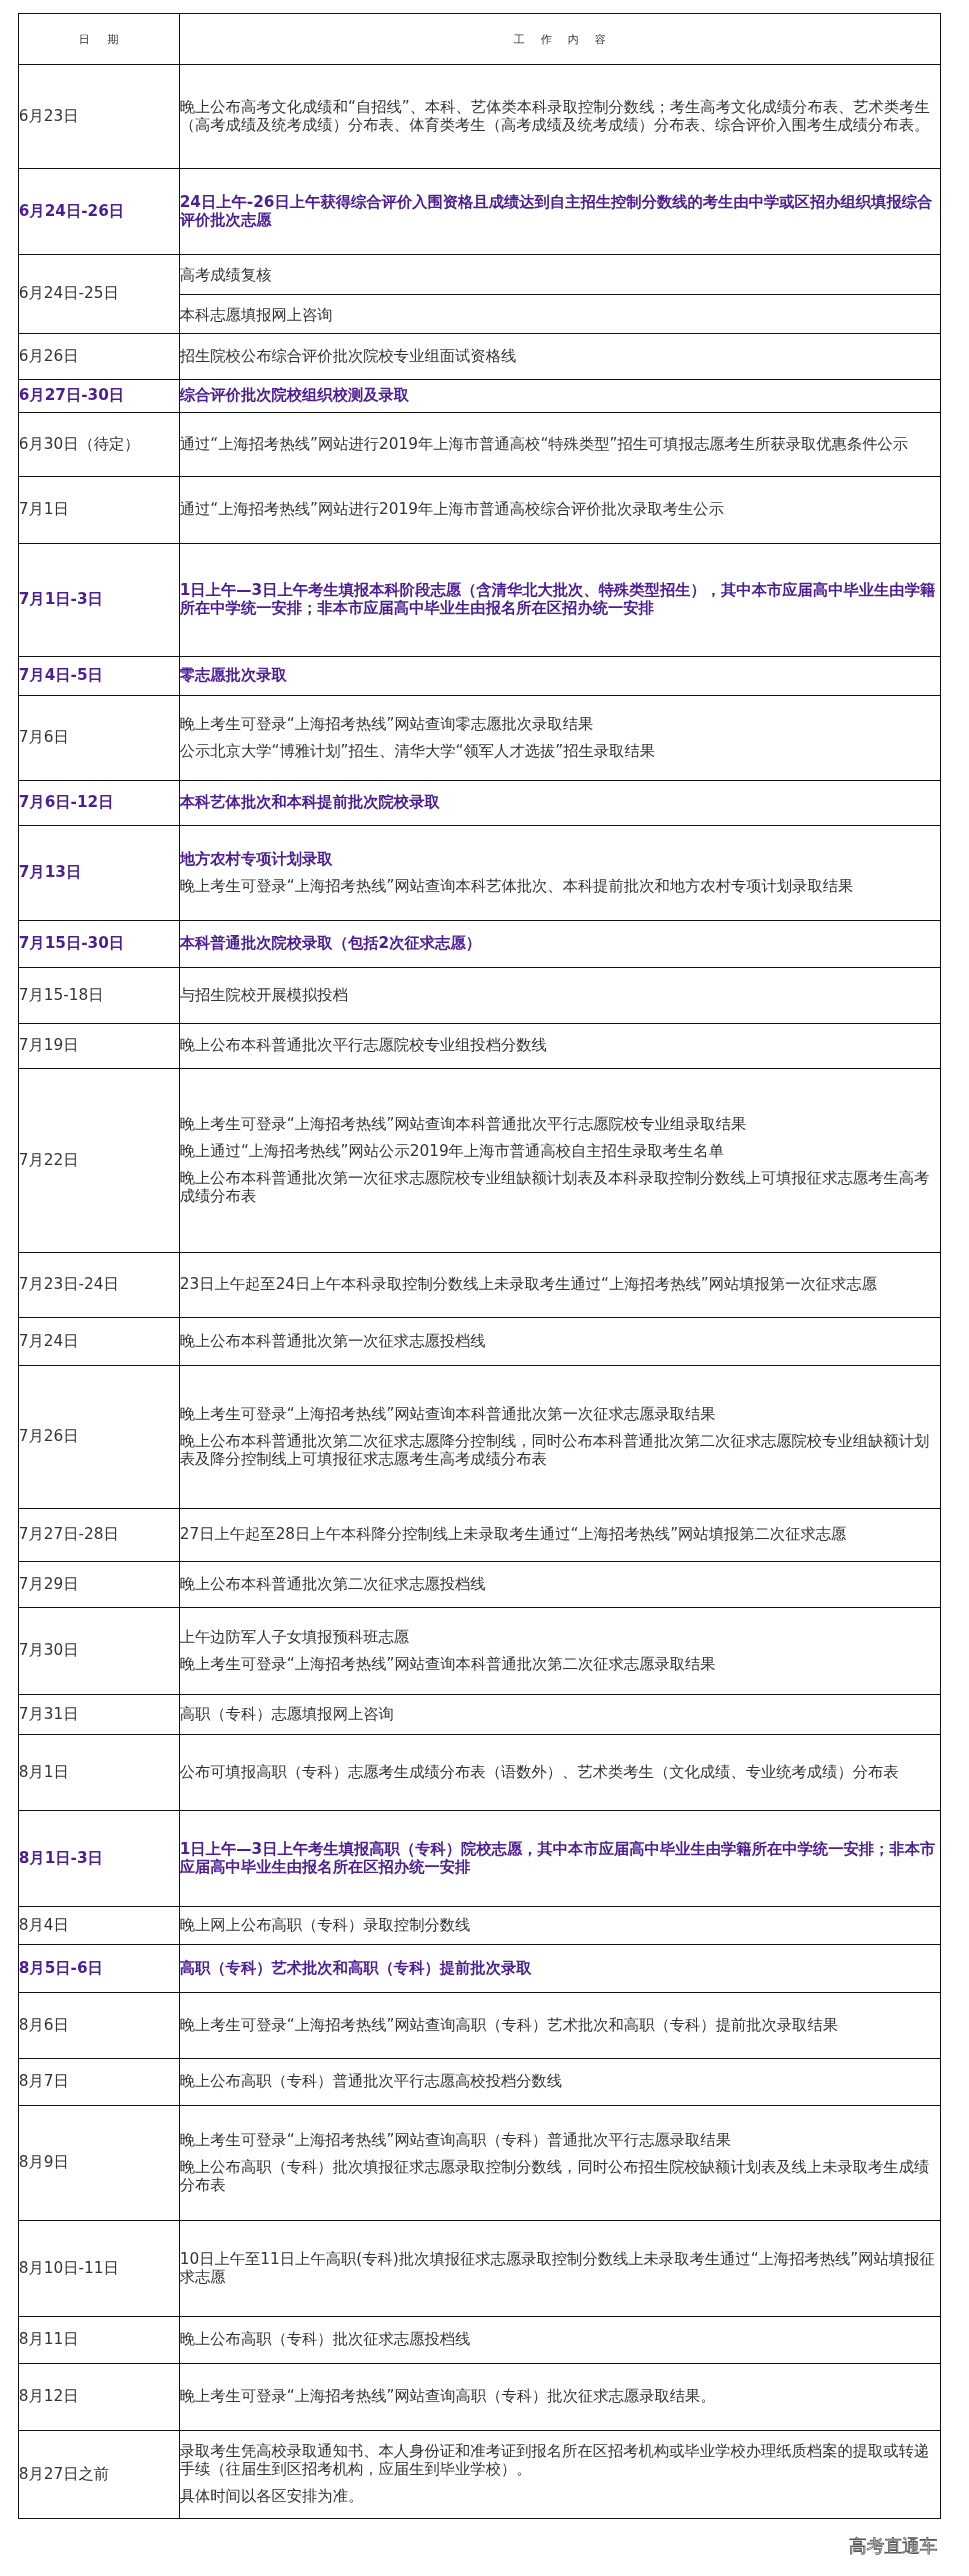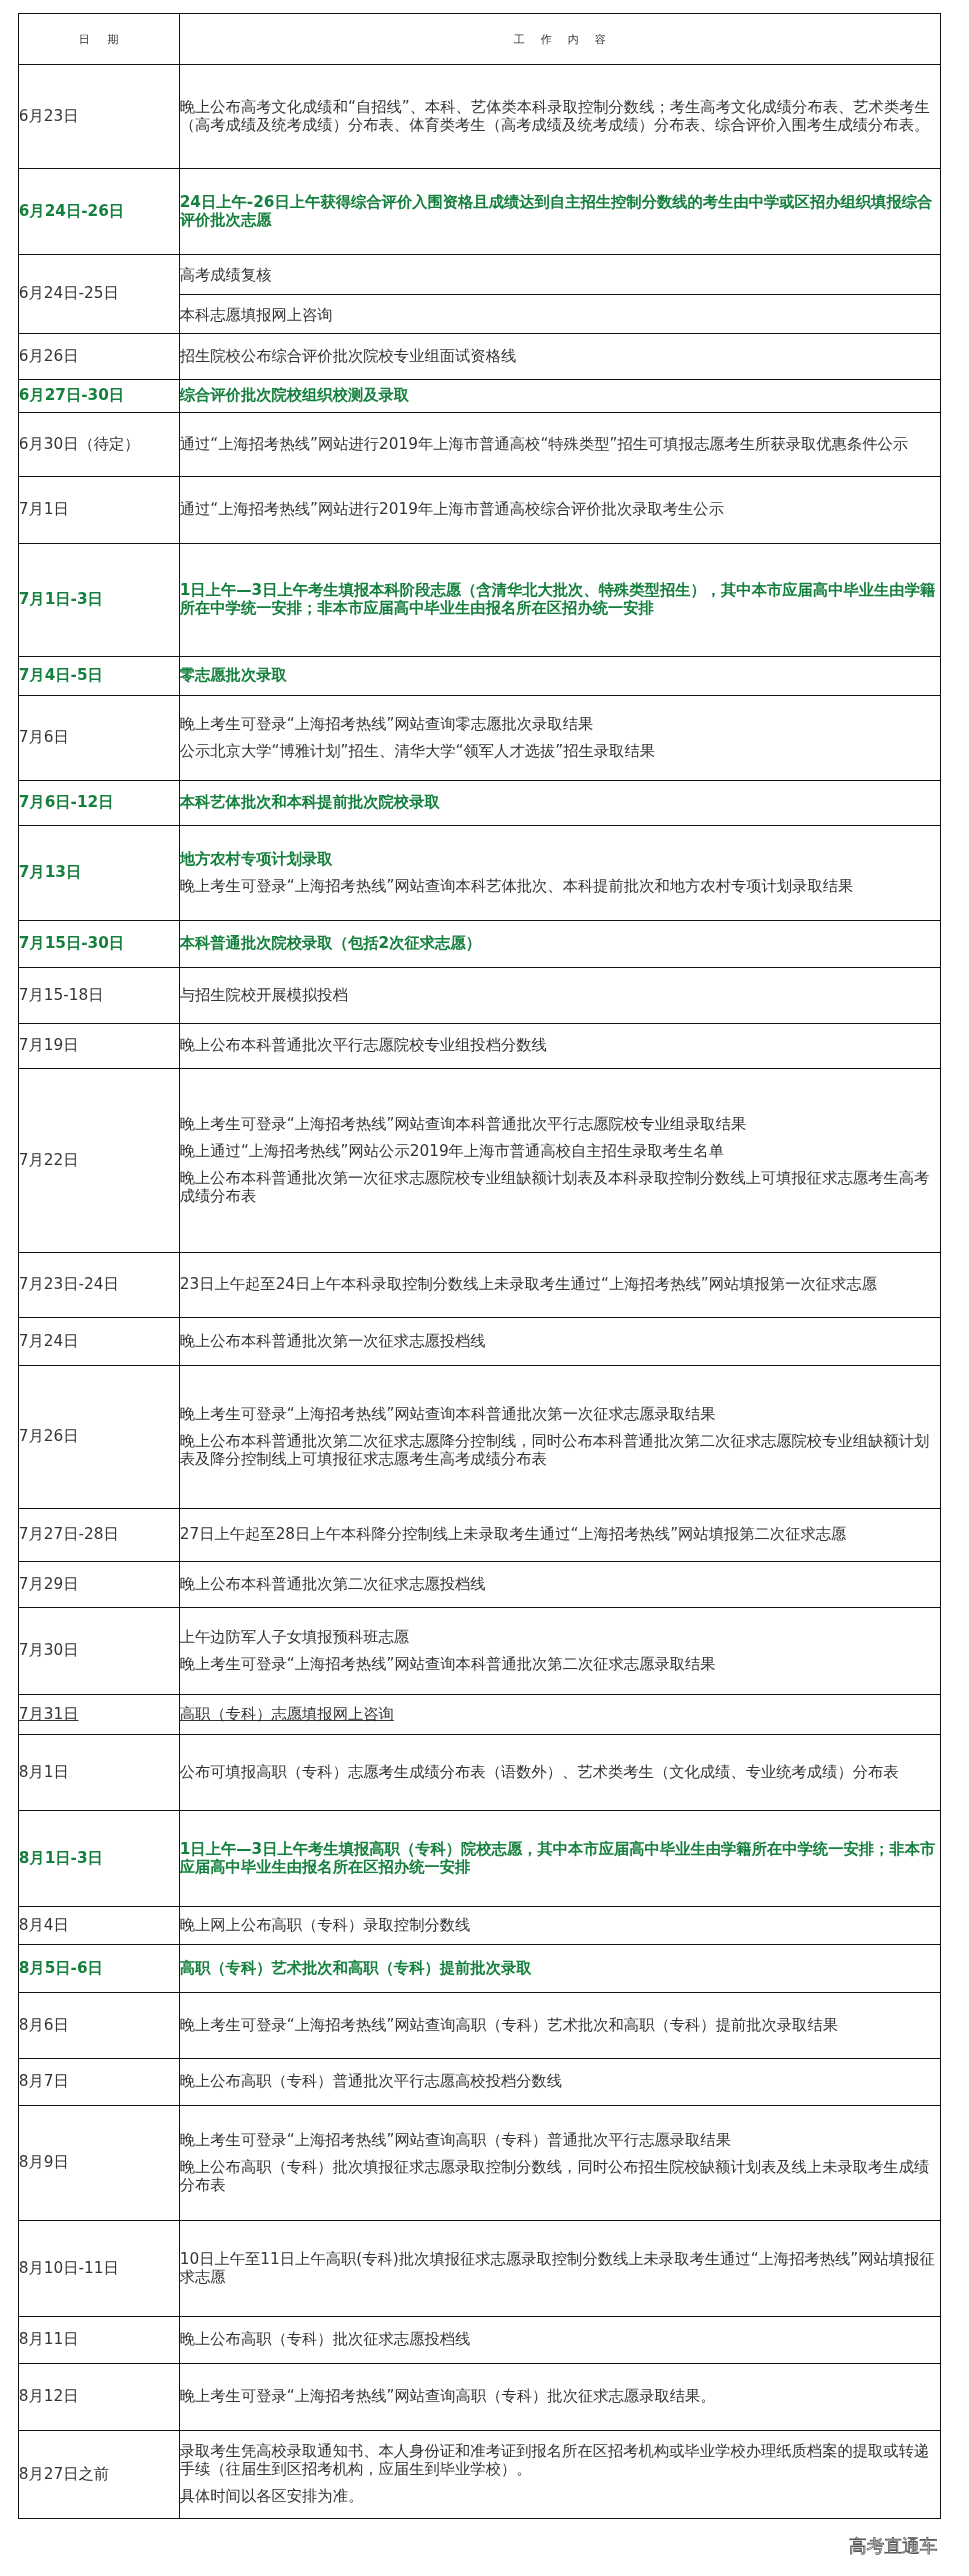--- a/index.html
+++ b/index.html
@@ -12,21 +12,21 @@
   }
   col.c-date { width: 161px; }
   col.c-work { width: 761px; }
   th { font-weight: normal; font-size: 11px; height: 50px; letter-spacing: 0; }
   th.h-date span { letter-spacing: 17.7px; margin-right: -17.7px; }
   th.h-work span { letter-spacing: 16px; margin-right: -16px; }
   td.date { font-size: 15.3px; line-height: 17.7px; }
   td.work { padding: 3.2px 9.6px 3.2px 8px; font-size: 15.3px; line-height: 17.7px; }
   td.work .line { display: block; margin: 2.4px 0; }
   td.work .line + .line { margin-top: 9.6px; }
-  .bold { font-weight: bold; color: #15803d; }
+  .bold { font-weight: bold; color: #4c1d95; }
   td.sub { padding: 0 9.6px 0 8px; font-size: 15.3px; line-height: 17.7px; vertical-align: top; }
   td.sub .line { display: block; padding-top: 3.2px; }
   .watermark { position: absolute; left: 849px; top: 2534px; font-size: 17.7px; color: #ffffff;
                -webkit-text-stroke: 0.8px #555555; letter-spacing: 0; }
 </style>
 </head>
 <body>
 
 <div class="sheet">
   <table class="schedule">
@@ -177,21 +177,21 @@
             <span class="line">晚上公布本科普通批次第二次征求志愿投档线</span>
           </td>
         </tr>
         <tr style="height: 87px;">
           <td class="date">7月30日</td>
           <td class="work">
             <span class="line">上午边防军人子女填报预科班志愿</span>
             <span class="line">晚上考生可登录“上海招考热线”网站查询本科普通批次第二次征求志愿录取结果</span>
           </td>
         </tr>
-        <tr style="height: 40px; text-decoration: underline;">
+        <tr style="height: 40px;">
           <td class="date">7月31日</td>
           <td class="work">
             <span class="line">高职（专科）志愿填报网上咨询</span>
           </td>
         </tr>
         <tr style="height: 76px;">
           <td class="date">8月1日</td>
           <td class="work">
             <span class="line">公布可填报高职（专科）志愿考生成绩分布表（语数外）、艺术类考生（文化成绩、专业统考成绩）分布表</span>
           </td>

